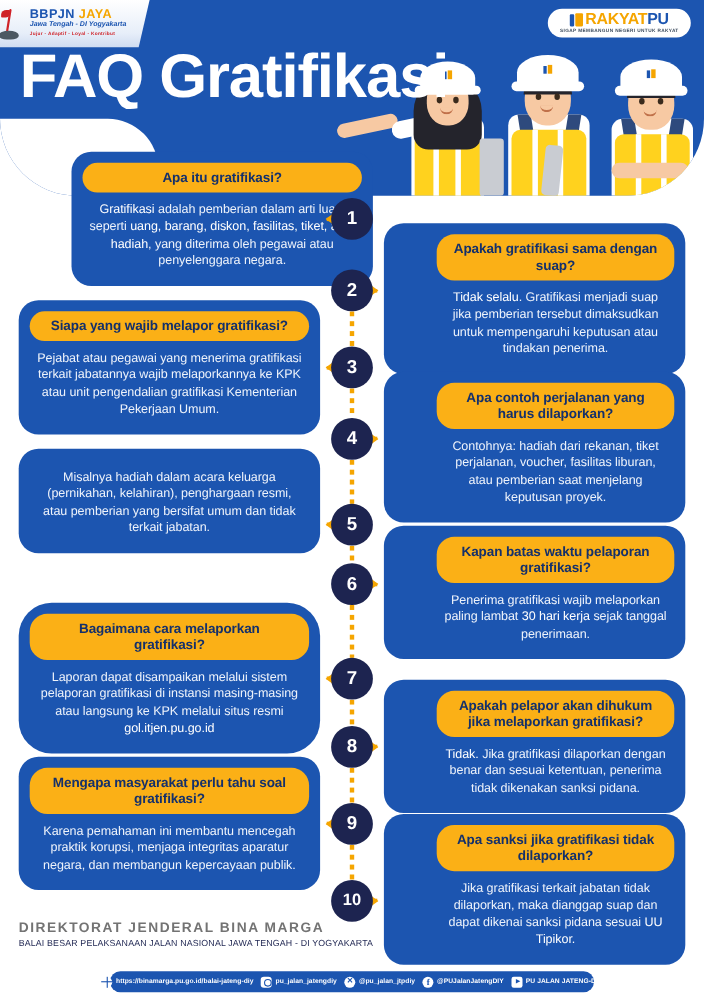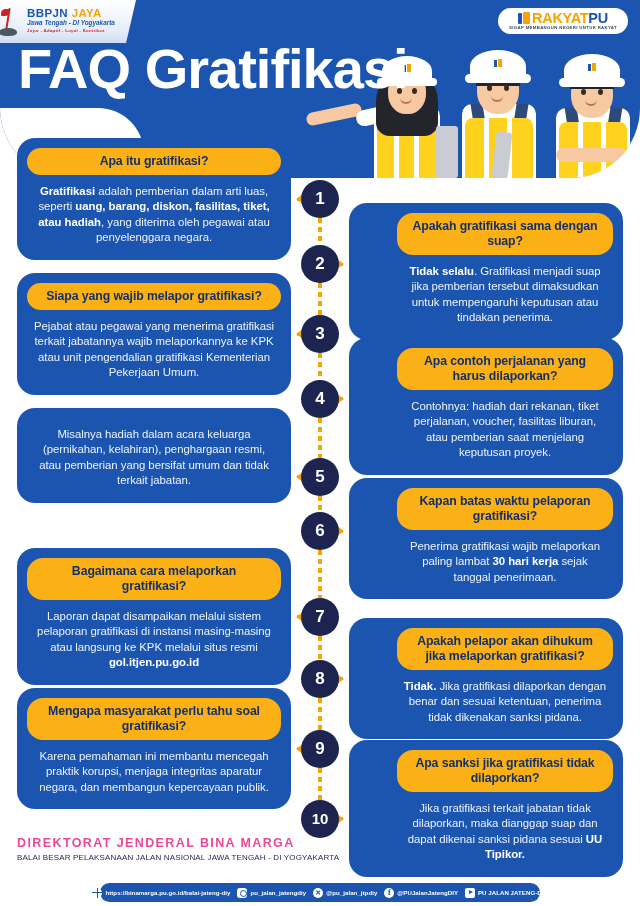--- a/index.html
+++ b/index.html
@@ -177,28 +177,28 @@
     letter-spacing: -.1px;
   }
   .card-a {
     color: #eef3fb;
     font-size: 11.4px;
     line-height: 15.4px;
     text-align: center;
     padding: 9px 6px 2px 6px;
     letter-spacing: -.05px;
   }
-  .card-a b { color: #ffffff; font-weight: bold; }
+  .card-a b { color: #ffffff; font-weight: normal; }
 
   
   .footer-org {
     position: absolute; left: 17px; top: 836px;
   }
   .footer-org-title {
-    font-size: 12.5px; font-weight: bold; color: #ec4899;
+    font-size: 12.5px; font-weight: bold; color: #737373;
     letter-spacing: 1.4px;
   }
   .footer-org-sub {
     font-size: 8px; color: #1d2450; letter-spacing: .15px; margin-top: 3px;
   }
   .social-bar {
     position: absolute; left: 100px; top: 883px;
     width: 440px; height: 19px;
     background: #1c55b0;
     border-radius: 10px;
@@ -353,21 +353,21 @@
       <div class="tl-node" style="top: 449.5px;">7</div>
       <div class="tl-arrow right" style="top: 529px;"></div>
       <div class="tl-node" style="top: 511.5px;">8</div>
       <div class="tl-arrow left" style="top: 599px;"></div>
       <div class="tl-node" style="top: 581.5px;">9</div>
       <div class="tl-arrow right" style="top: 669px;"></div>
       <div class="tl-node" style="top: 651.5px; font-size: 15px;">10</div>
     </div>
 
   <div id="cards-layer">
-      <div class="card left" style="top: 138px;">
+      <div class="card left" style="top: 138px; margin-left: 48px;">
         <div class="card-q">Apa itu gratifikasi?</div>
         <div class="card-a"><b>Gratifikasi</b> adalah pemberian dalam arti luas, seperti <b>uang, barang, diskon, fasilitas, tiket, atau hadiah</b>, yang diterima oleh pegawai atau penyelenggara negara.</div>
       </div>
       <div class="card right" style="top: 203px;">
         <div class="card-q">Apakah gratifikasi sama dengan suap?</div>
         <div class="card-a"><b>Tidak selalu</b>. Gratifikasi menjadi suap jika pemberian tersebut dimaksudkan untuk mempengaruhi keputusan atau tindakan penerima.</div>
       </div>
       <div class="card left" style="top: 273px;">
         <div class="card-q">Siapa yang wajib melapor gratifikasi?</div>
         <div class="card-a">Pejabat atau pegawai yang menerima gratifikasi terkait jabatannya wajib melaporkannya ke KPK atau unit pengendalian gratifikasi Kementerian Pekerjaan Umum.</div>
@@ -376,21 +376,21 @@
         <div class="card-q">Apa contoh perjalanan yang harus dilaporkan?</div>
         <div class="card-a">Contohnya: hadiah dari rekanan, tiket perjalanan, voucher, fasilitas liburan, atau pemberian saat menjelang keputusan proyek.</div>
       </div>
       <div class="card left" style="top: 408px;">
         <div class="card-a">Misalnya hadiah dalam acara keluarga (pernikahan, kelahiran), penghargaan resmi, atau pemberian yang bersifat umum dan tidak terkait jabatan.</div>
       </div>
       <div class="card right" style="top: 478px;">
         <div class="card-q">Kapan batas waktu pelaporan gratifikasi?</div>
         <div class="card-a">Penerima gratifikasi wajib melaporkan paling lambat <b>30 hari kerja</b> sejak tanggal penerimaan.</div>
       </div>
-      <div class="card left" style="top: 548px;">
+      <div class="card left" style="top: 548px; border-radius: 30px;">
         <div class="card-q">Bagaimana cara melaporkan gratifikasi?</div>
         <div class="card-a">Laporan dapat disampaikan melalui sistem pelaporan gratifikasi di instansi masing-masing atau langsung ke KPK melalui situs resmi <b>gol.itjen.pu.go.id</b></div>
       </div>
       <div class="card right" style="top: 618px;">
         <div class="card-q">Apakah pelapor akan dihukum jika melaporkan gratifikasi?</div>
         <div class="card-a"><b>Tidak.</b> Jika gratifikasi dilaporkan dengan benar dan sesuai ketentuan, penerima tidak dikenakan sanksi pidana.</div>
       </div>
       <div class="card left" style="top: 688px;">
         <div class="card-q">Mengapa masyarakat perlu tahu soal gratifikasi?</div>
         <div class="card-a">Karena pemahaman ini membantu mencegah praktik korupsi, menjaga integritas aparatur negara, dan membangun kepercayaan publik.</div>

